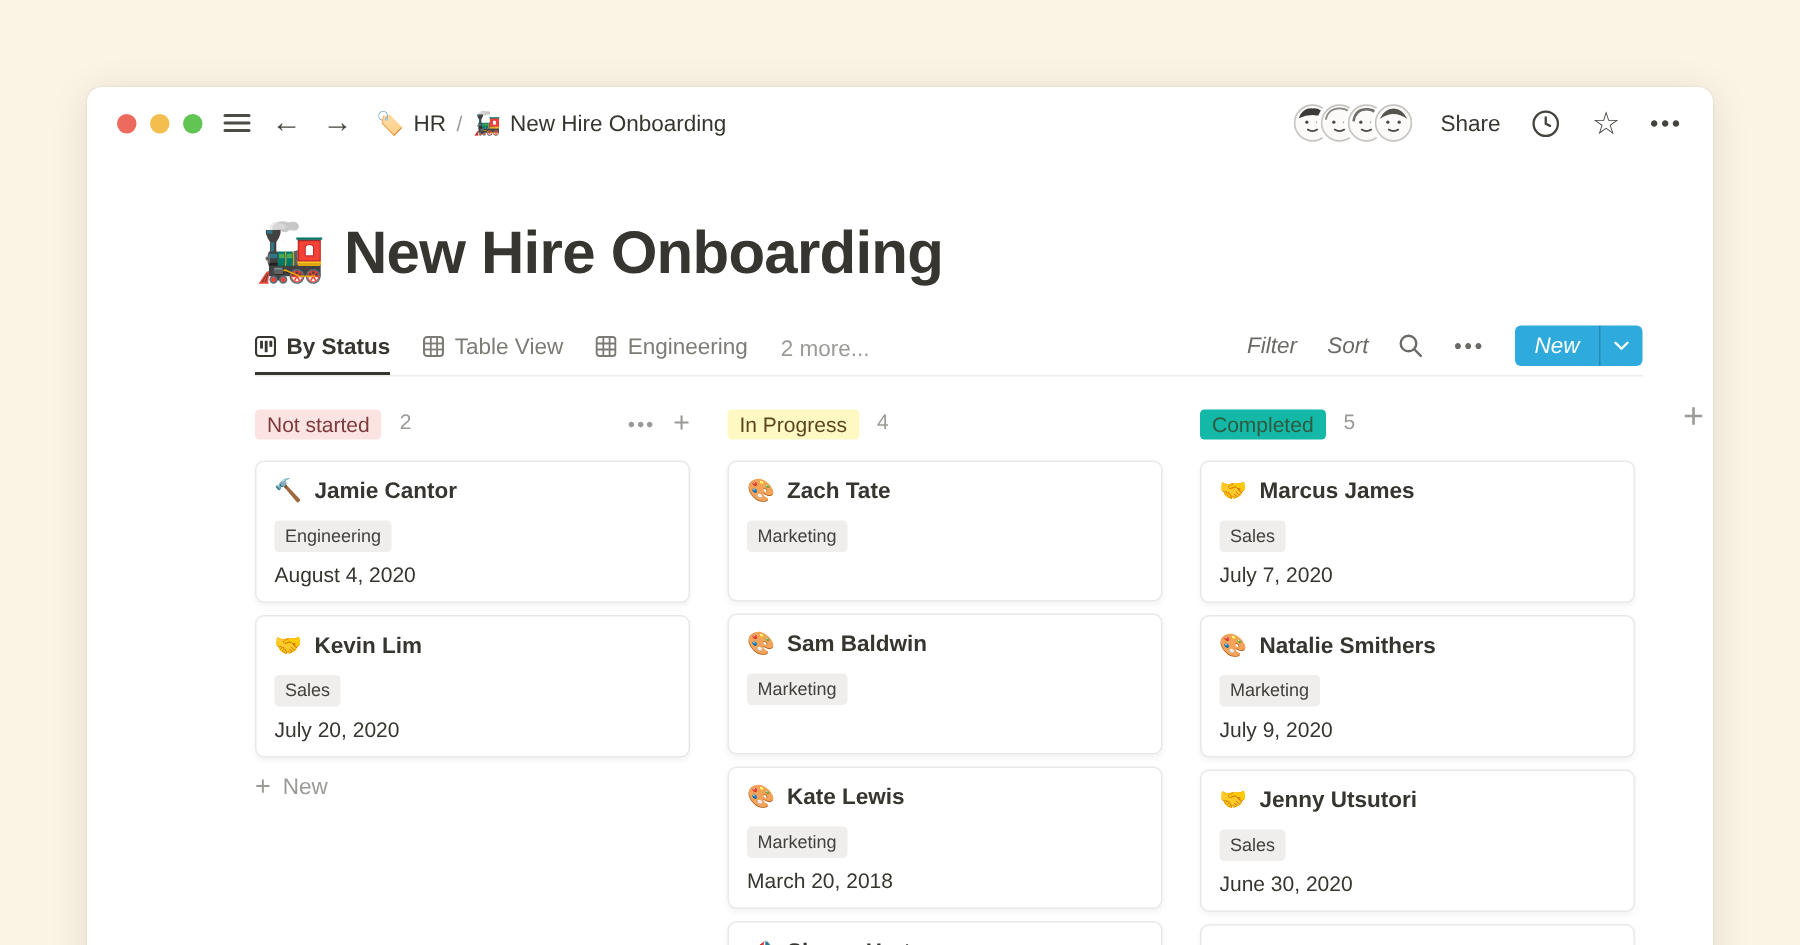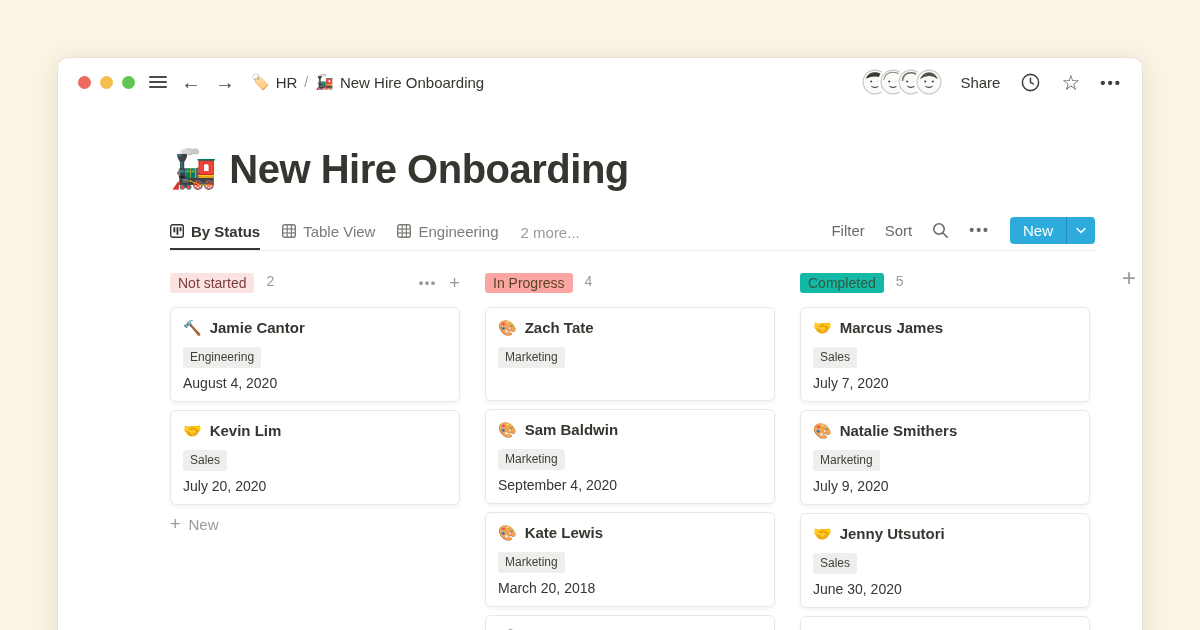--- a/index.html
+++ b/index.html
@@ -41,21 +41,21 @@
   .page-title{display:flex;align-items:center;margin-top:38px;height:50px;}
   .page-title .emoji{font-size:38px;margin-right:12px;line-height:1;}
   .page-title .text{font-size:40px;font-weight:700;letter-spacing:-0.5px;}
   
   .tabs-row{display:flex;align-items:stretch;margin-top:20px;height:36px;border-bottom:1px solid #EDECE9;}
   .tab{display:flex;align-items:center;gap:7px;font-size:15px;color:#7D7B76;
        margin-right:22px;border-bottom:2px solid transparent;cursor:pointer;white-space:nowrap;}
   .tab.active{color:#37352F;font-weight:600;border-bottom-color:#37352F;}
   .tab svg{flex:0 0 auto;}
   .tab-more{display:flex;align-items:center;font-size:15px;color:#9B9A97;cursor:pointer;}
-  .tab-controls{margin-left:auto;display:flex;align-items:center;gap:20px;padding-bottom:4px;}
+  .tab-controls{margin-left:auto;display:flex;align-items:center;gap:20px;padding-bottom:4px;font-style:italic;}
   .ctl-text{font-size:15px;color:#6B6A66;cursor:pointer;}
   .ctl-icon{display:flex;align-items:center;cursor:pointer;}
   .ctl-dots{font-size:14px;letter-spacing:2px;font-weight:700;color:#6B6A66;cursor:pointer;}
   .new-btn{display:flex;align-items:stretch;border-radius:4px;overflow:hidden;color:#fff;cursor:pointer;}
   .new-btn .main{padding:5px 13px;font-size:15px;font-weight:500;display:flex;align-items:center;}
   .new-btn .divider{width:1px;background:rgba(0,0,0,0.18);}
   .new-btn .chev{padding:0 9px;display:flex;align-items:center;}
   
   .board{display:flex;gap:25px;margin-top:22px;}
   .column{width:290px;flex:0 0 auto;}
@@ -236,37 +236,36 @@
           <div class="card-date">July 20, 2020</div>
         </div>
         <div class="add-card">
           <span class="plus">+</span>
           <span>New</span>
         </div>
       </div>
 
       <div class="column">
         <div class="col-header">
-          <span class="pill" style="background-color: #fca5a5; color: rgb(92, 68, 32);">In Progress</span>
+          <span class="pill" style="background-color: #fef9c3; color: rgb(92, 68, 32);">In Progress</span>
           <span class="col-count">4</span>
         </div>
         <div class="card">
           <div class="card-name">
               <span class="emoji">🎨</span>
               <span>Zach Tate</span>
             </div>
           <span class="card-tag">Marketing</span>
         </div>
         <div class="card">
           <div class="card-name">
               <span class="emoji">🎨</span>
               <span>Sam Baldwin</span>
             </div>
           <span class="card-tag">Marketing</span>
-          <div class="card-date">September 4, 2020</div>
         </div>
         <div class="card">
           <div class="card-name">
               <span class="emoji">🎨</span>
               <span>Kate Lewis</span>
             </div>
           <span class="card-tag">Marketing</span>
           <div class="card-date">March 20, 2018</div>
         </div>
         <div class="card">

